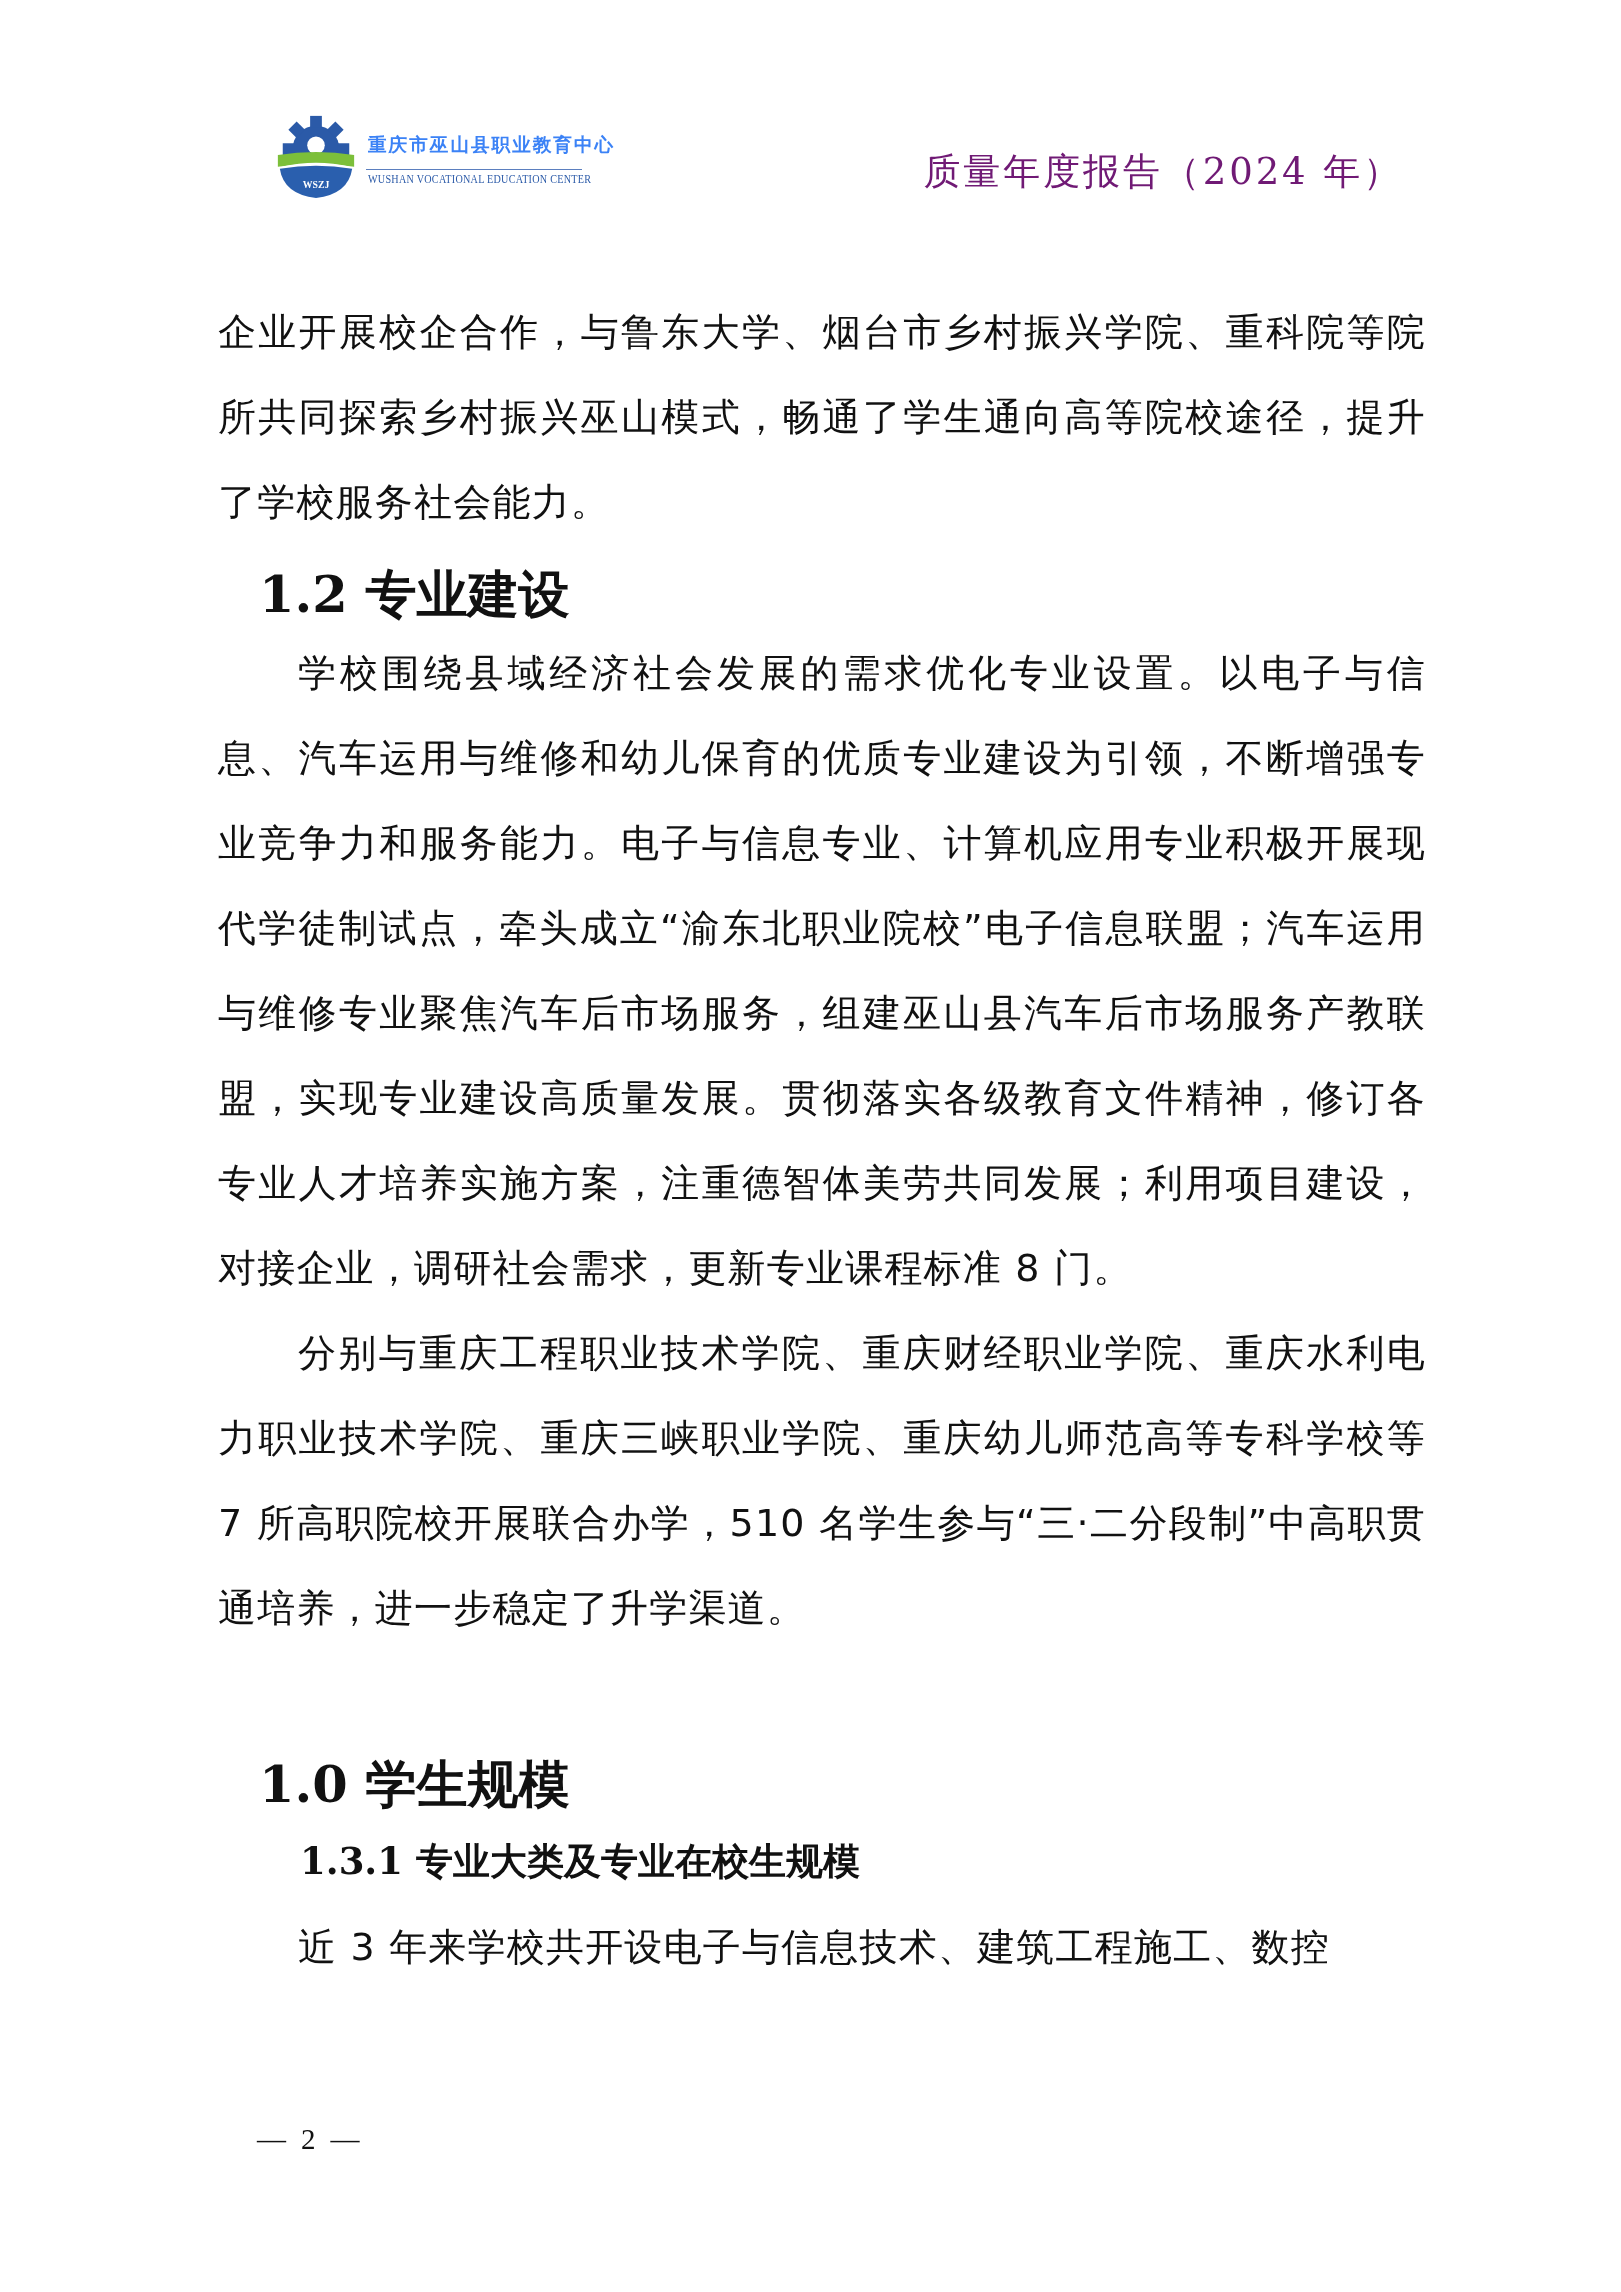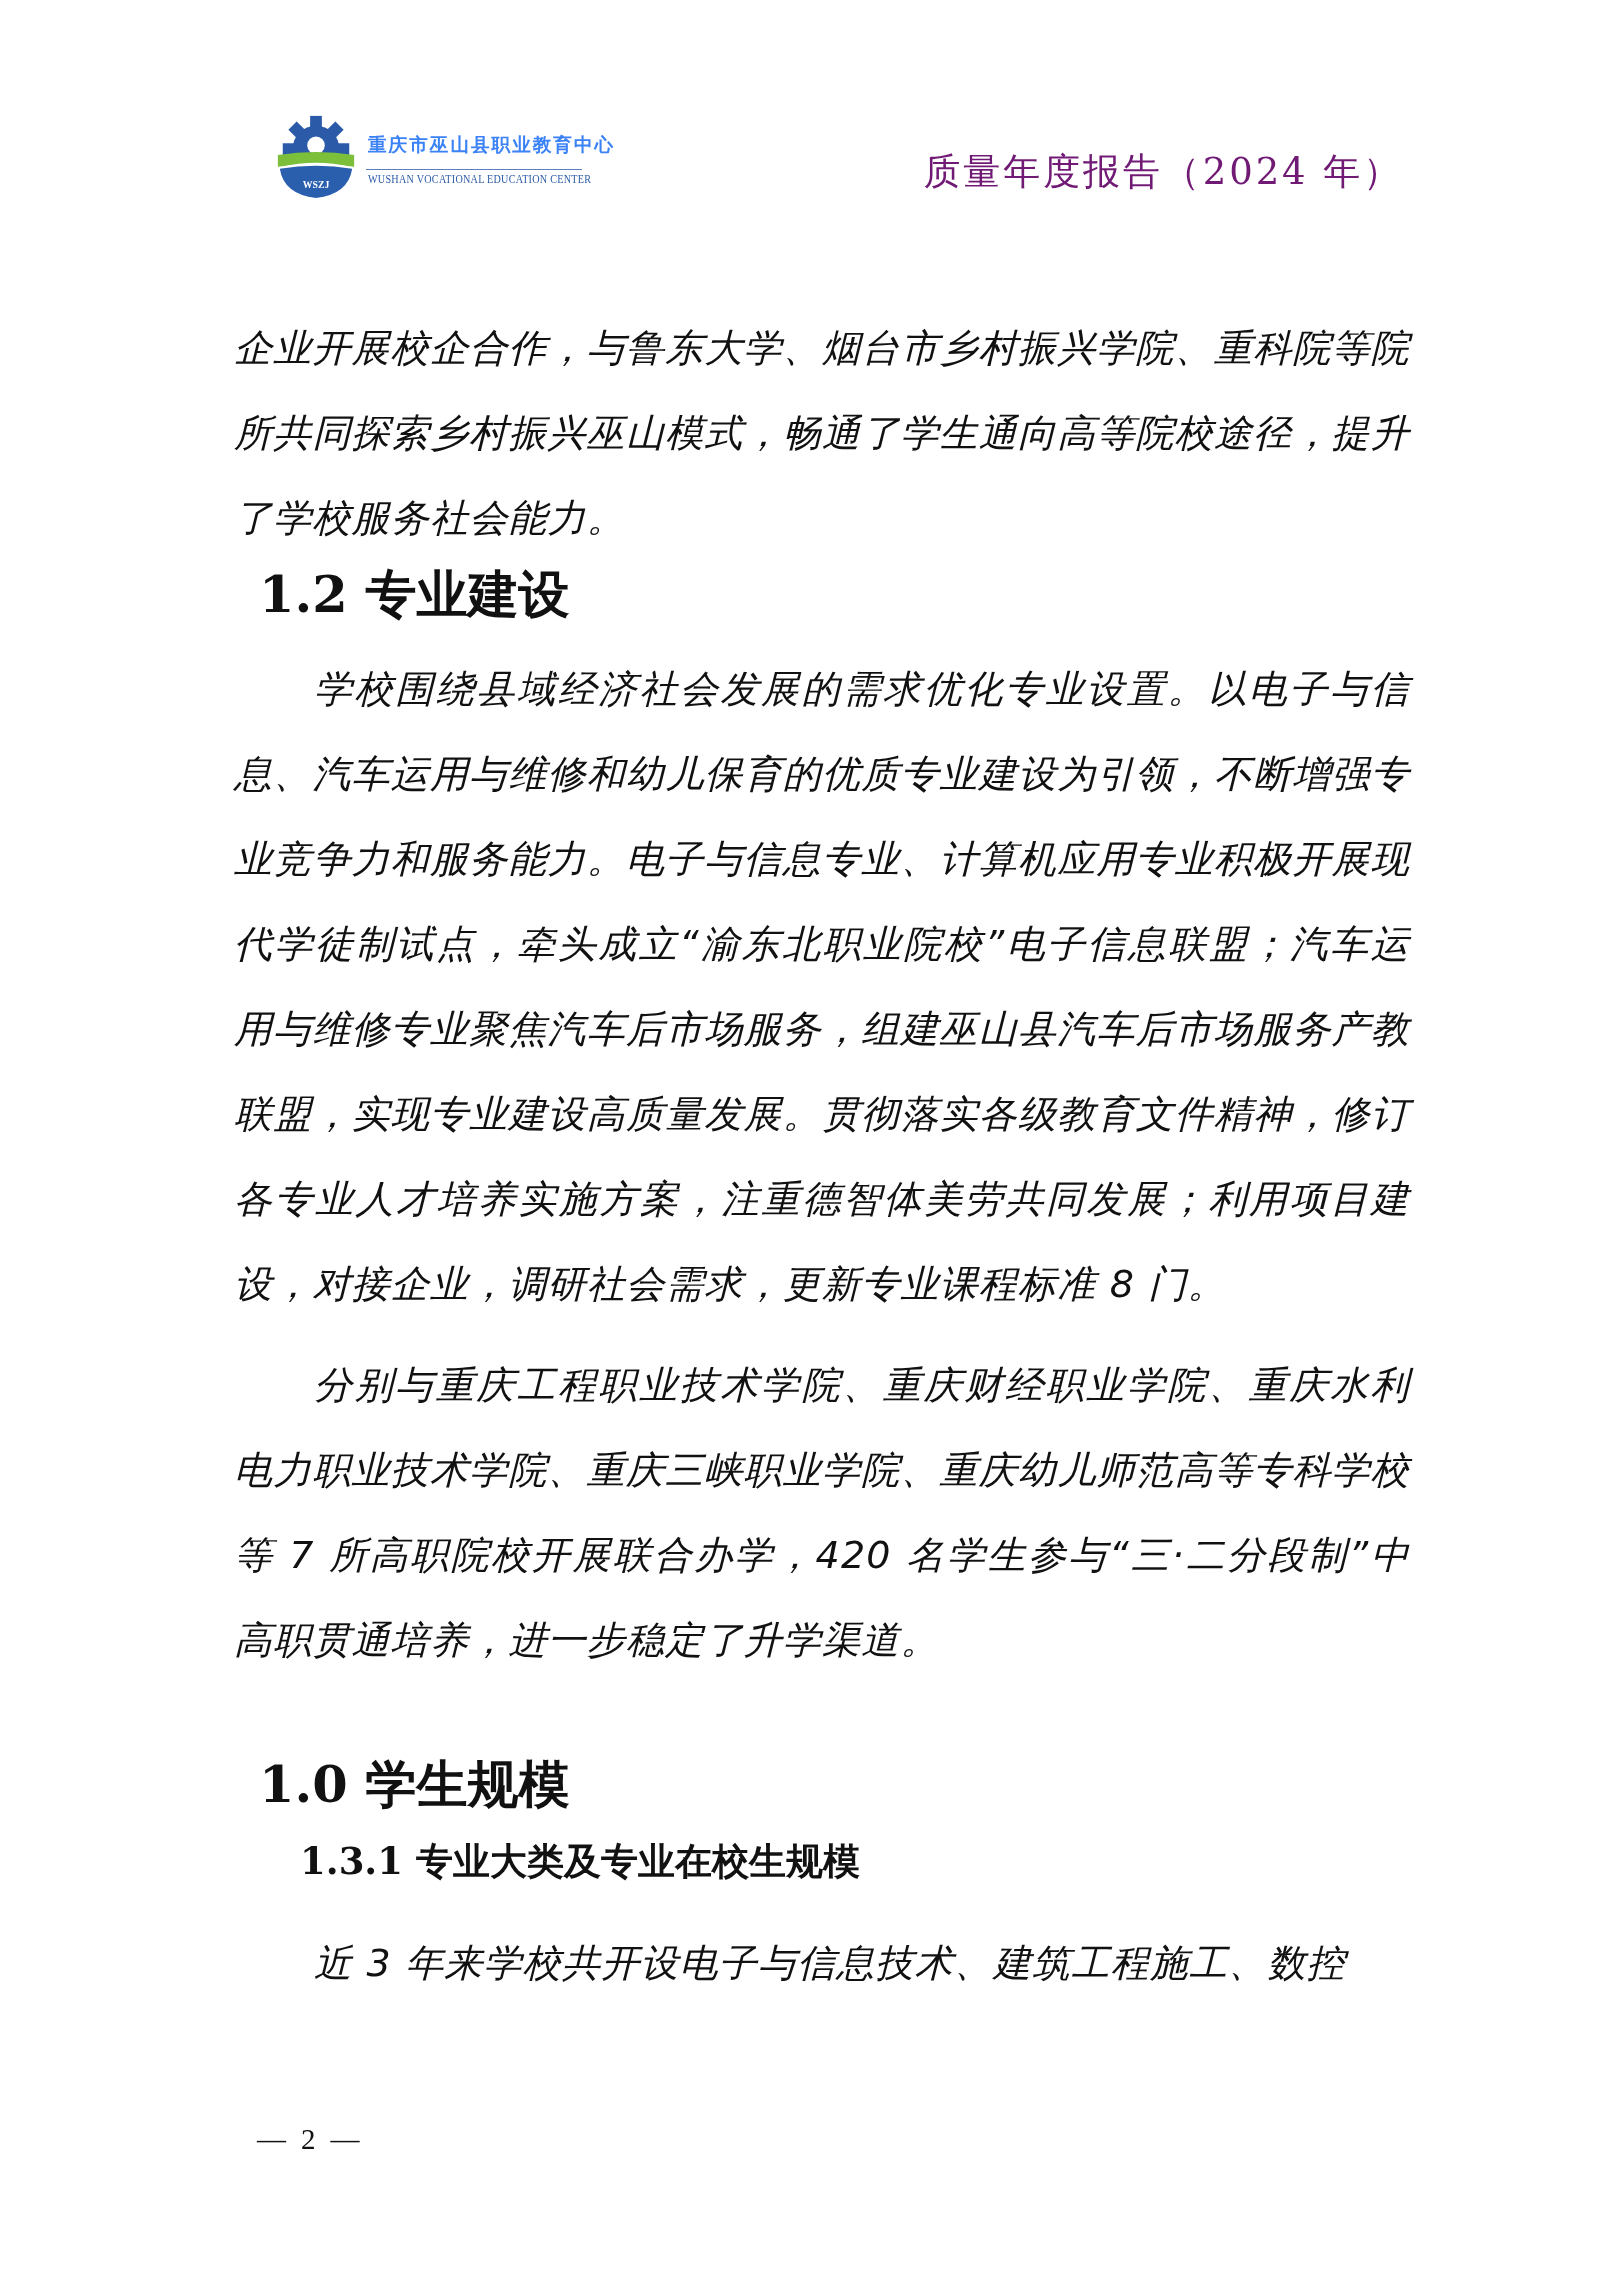--- a/index.html
+++ b/index.html
@@ -10,21 +10,21 @@
     .header-logo { position: absolute; left: 272px; top: 110px; width: 314px; height: 90px; }
     .logo-emblem { position: absolute; left: 0; top: 0; width: 88px; height: 90px; }
     .logo-cn { position: absolute; left: 96px; top: 21.6px; font-family: "DejaVu Sans", sans-serif; font-size: 18.6px; font-weight: bold; color: #3b82f6; letter-spacing: 2px; white-space: nowrap; }
     .logo-rule { position: absolute; left: 94px; top: 59px; width: 216px; height: 1px; background: #5b7fbf; }
     .logo-en { position: absolute; left: 96px; top: 62px; font-family: "Liberation Serif", serif; font-size: 11.8px; color: #2b5aa8; white-space: nowrap; transform: scaleX(0.86); transform-origin: left top; letter-spacing: 0.3px; }
 
     .report-title { position: absolute; right: 218px; top: 147px; font-family: "DejaVu Serif", serif; font-size: 37px; color: #701a75; letter-spacing: 2.9px; white-space: nowrap; }
 
     
     .body-text { position: absolute; left: 218px; width: 1208px; font-family: "DejaVu Sans", sans-serif; font-size: 38px; color: #111; line-height: 85px; text-align: justify; text-align-last: left; letter-spacing: 1.2px; }
-    .para { margin: 16px; font-style: italic; }
+    .para { margin: 0; }
     .indent { text-indent: 80px; }
     .h2 { position: absolute; left: 259px; font-family: "DejaVu Serif", serif; font-weight: bold; font-size: 51px; color: #111; white-space: nowrap; }
     .h3 { position: absolute; left: 300px; font-family: "DejaVu Serif", serif; font-weight: bold; font-size: 37px; color: #111; white-space: nowrap; }
 
     .page-number { position: absolute; left: 257px; top: 2123px; font-family: "Liberation Serif", serif; font-size: 29px; color: #111; white-space: nowrap; letter-spacing: 3.9px; }
   </style>
 </head>
 <body>
 
 <div class="page">
@@ -56,21 +56,21 @@
   <div class="report-title">质量年度报告（2024 年）</div>
 
   <div class="body-text" style="top: 290px;">
     <p class="para">企业开展校企合作，与鲁东大学、烟台市乡村振兴学院、重科院等院所共同探索乡村振兴巫山模式，畅通了学生通向高等院校途径，提升了学校服务社会能力。</p>
   </div>
 
   <div class="h2" style="top: 561px;">1.2 专业建设</div>
 
   <div class="body-text" style="top: 631px;">
     <p class="para indent">学校围绕县域经济社会发展的需求优化专业设置。以电子与信息、汽车运用与维修和幼儿保育的优质专业建设为引领，不断增强专业竞争力和服务能力。电子与信息专业、计算机应用专业积极开展现代学徒制试点，牵头成立“渝东北职业院校”电子信息联盟；汽车运用与维修专业聚焦汽车后市场服务，组建巫山县汽车后市场服务产教联盟，实现专业建设高质量发展。贯彻落实各级教育文件精神，修订各专业人才培养实施方案，注重德智体美劳共同发展；利用项目建设，对接企业，调研社会需求，更新专业课程标准 8 门。</p>
-    <p class="para indent">分别与重庆工程职业技术学院、重庆财经职业学院、重庆水利电力职业技术学院、重庆三峡职业学院、重庆幼儿师范高等专科学校等 7 所高职院校开展联合办学，420 名学生参与“三·二分段制”中高职贯通培养，进一步稳定了升学渠道。</p>
+    <p class="para indent">分别与重庆工程职业技术学院、重庆财经职业学院、重庆水利电力职业技术学院、重庆三峡职业学院、重庆幼儿师范高等专科学校等 7 所高职院校开展联合办学，510 名学生参与“三·二分段制”中高职贯通培养，进一步稳定了升学渠道。</p>
   </div>
 
   <div class="h2" style="top: 1751px;">1.0 学生规模</div>
 
   <div class="h3" style="top: 1837px;">1.3.1 专业大类及专业在校生规模</div>
 
   <div class="body-text" style="top: 1905px;">
     <p class="para indent" style="white-space: nowrap;">近 3 年来学校共开设电子与信息技术、建筑工程施工、数控</p>
   </div>
 

